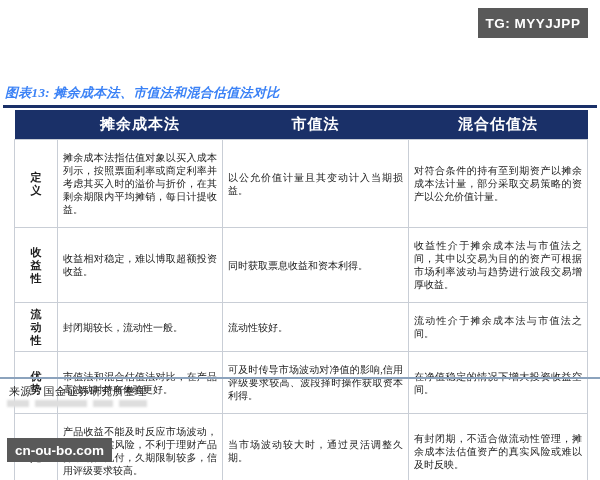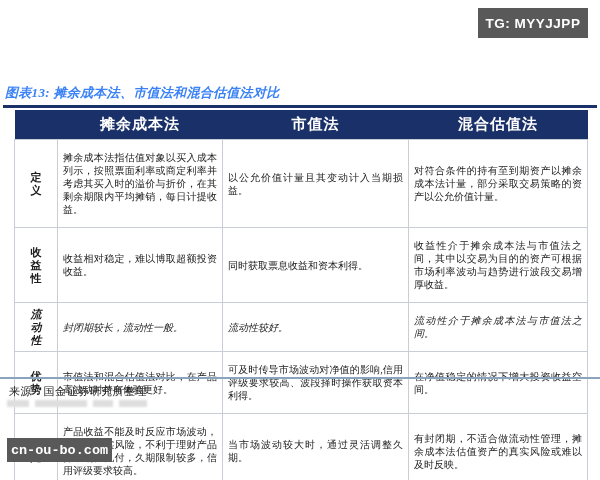--- a/index.html
+++ b/index.html
@@ -47,21 +47,21 @@
     border:none;padding:0;text-align:center;letter-spacing:1px;
   }
   tbody th,tbody td{
     border:1px solid var(--grid-line);
     font-size:10px;line-height:13px;vertical-align:middle;
   }
   tbody th{font-weight:bold;font-size:11px;text-align:center;padding:0 12px;}
   tbody td{padding:11px 5px;text-align:left;text-align:justify;}
   tbody tr:nth-child(1){height:71px;}
   tbody tr:nth-child(2){height:56px;}
-  tbody tr:nth-child(3){height:29px;font-style:italic;}
+  tbody tr:nth-child(3){height:29px;}
   tbody tr:nth-child(4){height:37px;}
   tbody tr:nth-child(5){height:58px;}
 
   
   .bottom-rule{
     position:absolute;left:0;top:377px;width:600px;height:2px;
     background:var(--bottom-line);
   }
 
   .source-line{
@@ -71,21 +71,21 @@
 
   
   .redacted{position:absolute;left:7px;top:400px;height:7px;display:flex;gap:6px;filter:blur(1px);}
   .redacted span{display:block;height:7px;background:#dedede;}
   .r1{width:22px;} .r2{width:52px;} .r3{width:20px;} .r4{width:28px;}
 
   
   .watermark{
     position:absolute;left:7px;top:438px;width:105px;height:24px;
     background:var(--badge-bg);color:#fff;
-    font-family:Liberation Mono, monospace;
+    font-family:Liberation Sans, sans-serif;
     font-weight:bold;font-size:13.5px;
     display:flex;align-items:center;justify-content:center;
   }
 </style>
 </head>
 <body>
 
 <div class="page">
 
   <div class="badge">TG: MYYJJPP</div>

